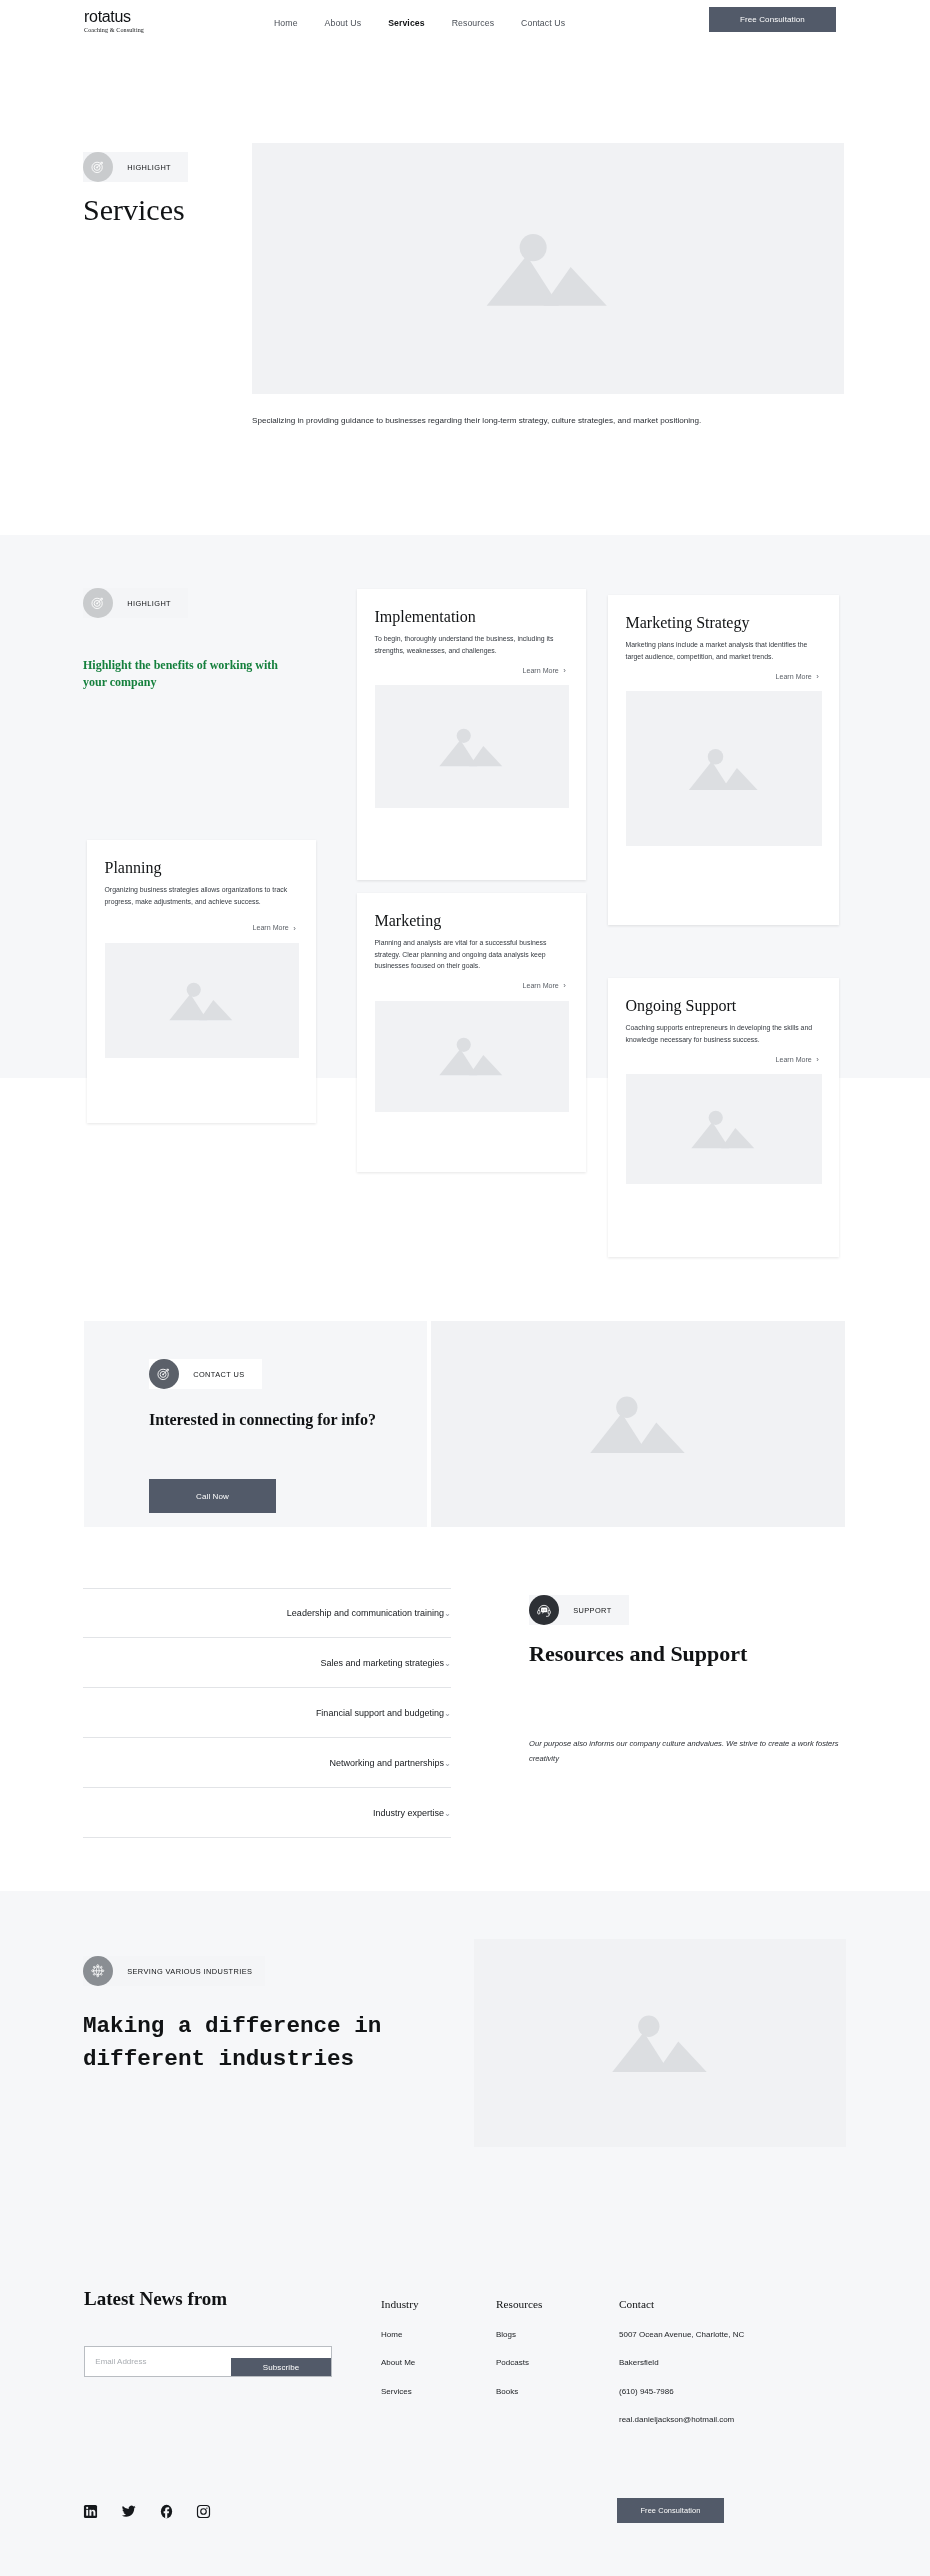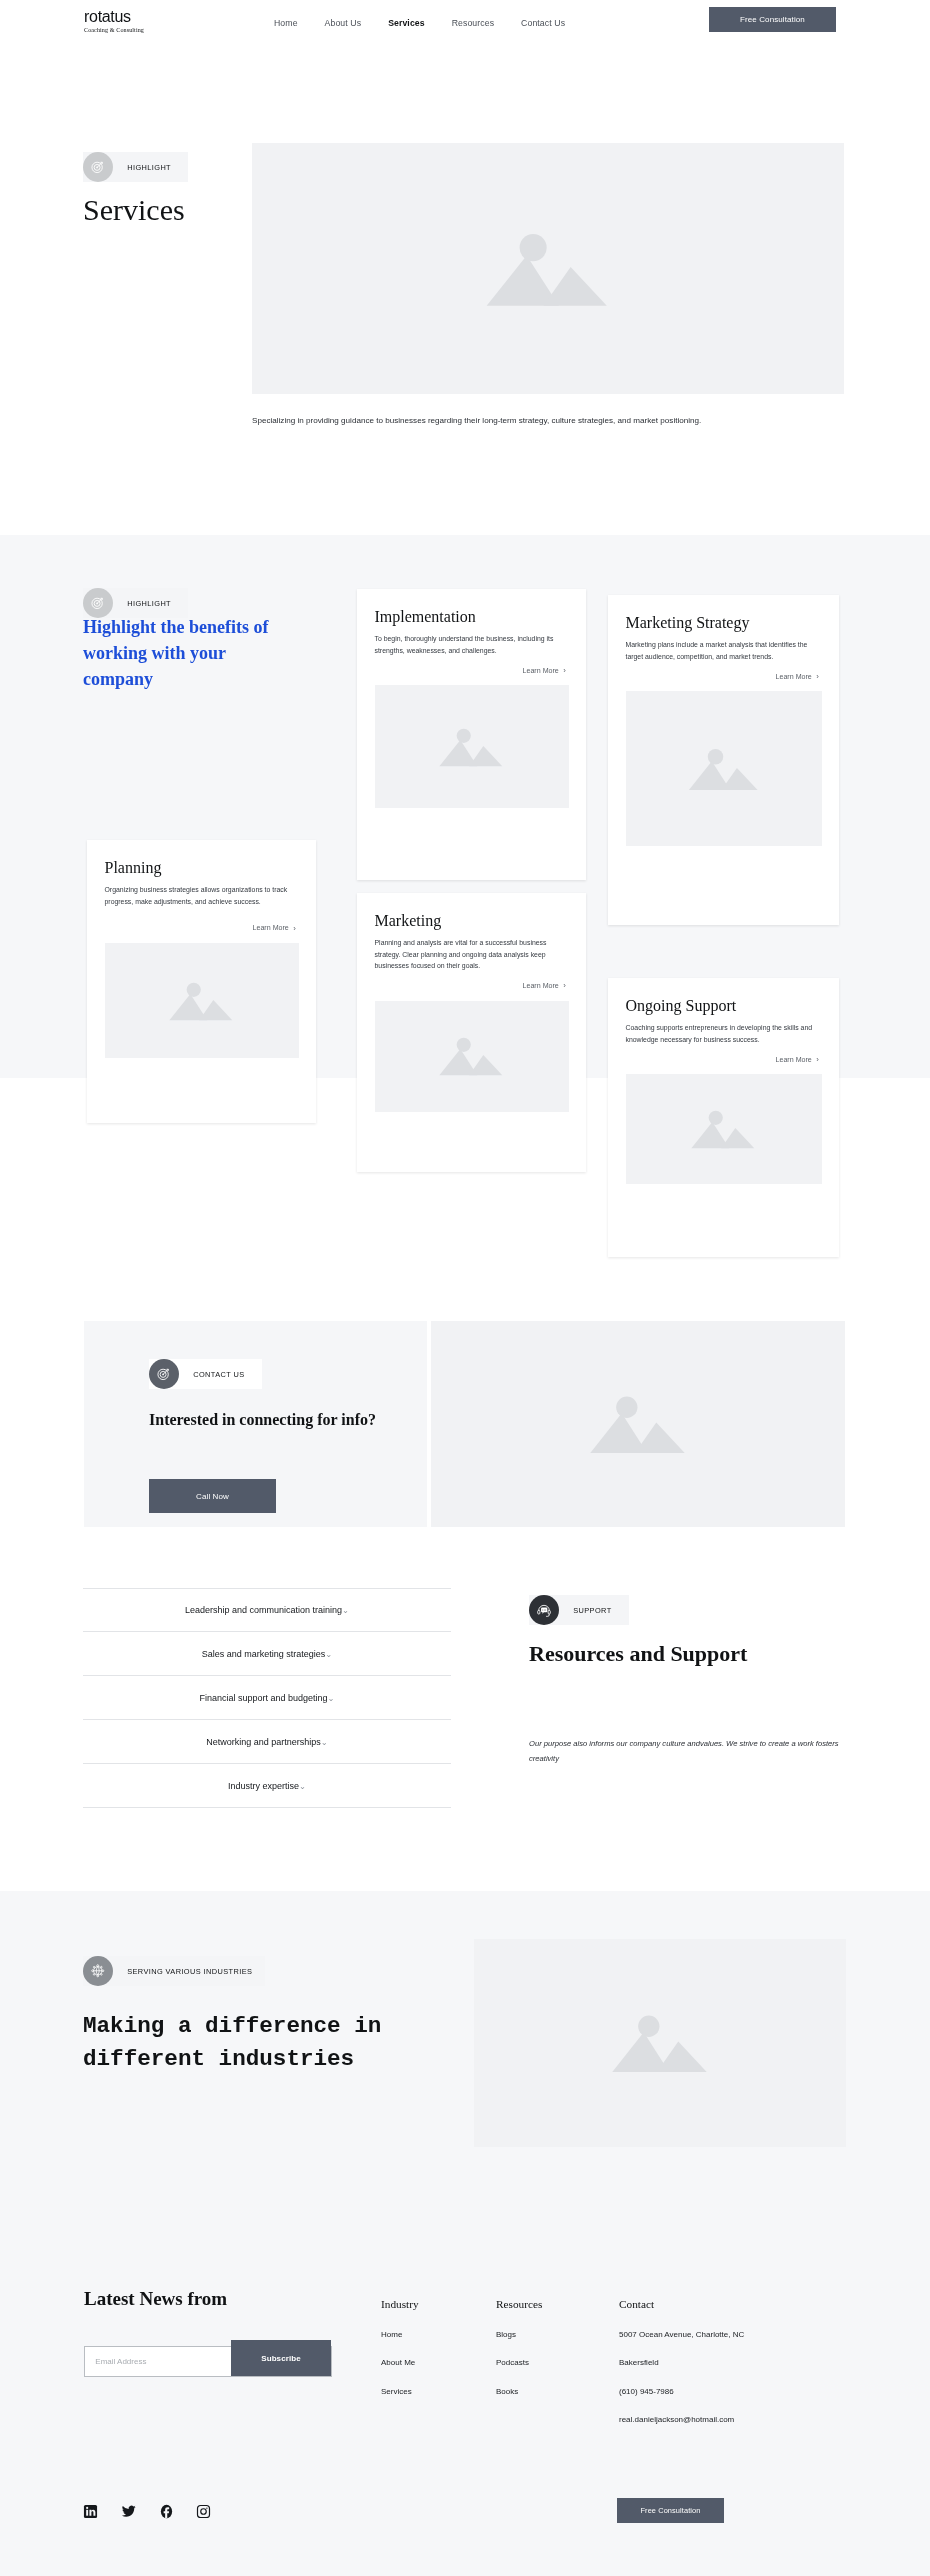--- a/index.html
+++ b/index.html
@@ -90,22 +90,22 @@
     position: absolute; left: 252px; top: 356px; width: 562px;
     font-size: 8.1px; line-height: 1.85; color: #2a2e34;
   }
 
   
   .sec-cards {
     position: absolute; top: 535px; left: 0; width: 931px; height: 543px; background: #f6f7f9;
   }
   .hl-badge { position: absolute; left: 83px; top: 588px; }
   .hl-title {
-    position: absolute; left: 83px; top: 615px; width: 213px;
-    font-family: "Liberation Serif", serif; font-size: 18px; line-height: 1.44; color: #1d4ed8;
+    position: absolute; left: 83px; top: 657px; width: 213px;
+    font-family: "Liberation Serif", serif; font-size: 12px; line-height: 1.44; color: #15803d;
   }
 
   .c-impl { position: absolute; left: 357px; top: 589px; width: 229px; height: 291px; }
   .c-mkt  { position: absolute; left: 608px; top: 595px; width: 231px; height: 330px; }
   .c-plan { position: absolute; left: 87px; top: 840px; width: 229px; height: 283px; }
   .c-anal { position: absolute; left: 357px; top: 893px; width: 229px; height: 279px; }
   .c-ong  { position: absolute; left: 608px; top: 978px; width: 231px; height: 279px; }
 
   .card-inner { padding: 19.4px 17.5px 0 17.5px; }
   .card-inner .card-body { margin-top: 7.1px; }
@@ -122,21 +122,21 @@
     position: absolute; left: 149px; top: 1409px; width: 259px;
     font-family: "Liberation Serif", serif; font-size: 16px; line-height: 1.42; color: #111315;
   }
   .contact-btn { position: absolute; left: 149px; top: 1479px; width: 127px; height: 34px; }
   .contact-img { position: absolute; left: 431px; top: 1321px; width: 414px; height: 206px; }
 
   
   .sec-acc { position: absolute; top: 1529px; left: 0; width: 931px; height: 362px; background: #fff; }
   .acc { position: absolute; left: 83px; top: 1588px; width: 368px; }
   .acc-item {
-    height: 44px; display: flex; align-items: center; justify-content: center;
+    height: 50px; display: flex; align-items: center; justify-content: flex-end;
     border-bottom: 0.6px solid #e2e4e7; cursor: pointer;
   }
   .acc-item:first-child { border-top: 0.6px solid #e2e4e7; }
   .acc-label { font-size: 9px; color: #15181c; }
   .acc-chev { color: #8e949c; font-size: 8.4px; }
 
   .res-badge { position: absolute; left: 529px; top: 1595px; }
   .res-title {
     position: absolute; left: 529px; top: 1639px; width: 278px;
     font-family: "Liberation Serif", serif; font-size: 22px; line-height: 1.36; color: #111315;
@@ -164,21 +164,21 @@
   .sub-wrap {
     position: absolute; left: 84px; top: 2346px; width: 248px; height: 31px;
     border: 0.6px solid #b9bdc2; background: #fff; display: flex; align-items: flex-end;
   }
   .sub-input {
     flex: 1; border: none; outline: none; background: transparent;
     font-family: "Liberation Sans", sans-serif; font-size: 8px; color: #111315;
     padding: 0 10.3px; height: 100%;
   }
   .sub-input::placeholder { color: #a9adb2; }
-  .sub-btn { width: 100px; height: 36px; flex: 0 0 100px; font-size: 8px; font-weight: bold; }
+  .sub-btn { width: 100px; height: 18px; flex: 0 0 100px; font-size: 8px; }
 
   .f-col { position: absolute; top: 2298px; }
   .f-col-1 { left: 381px; }
   .f-col-2 { left: 496px; }
   .f-col-3 { left: 619px; }
   .f-col-h {
     font-family: "Liberation Serif", serif; font-size: 11.3px; color: #111315; margin-bottom: 20px;
   }
   .f-link { font-size: 8px; color: #1b1e22; margin-bottom: 19.4px; text-decoration: none; display: block; }
   .f-line { font-size: 8px; color: #1b1e22; margin-bottom: 19.4px; white-space: nowrap; }

